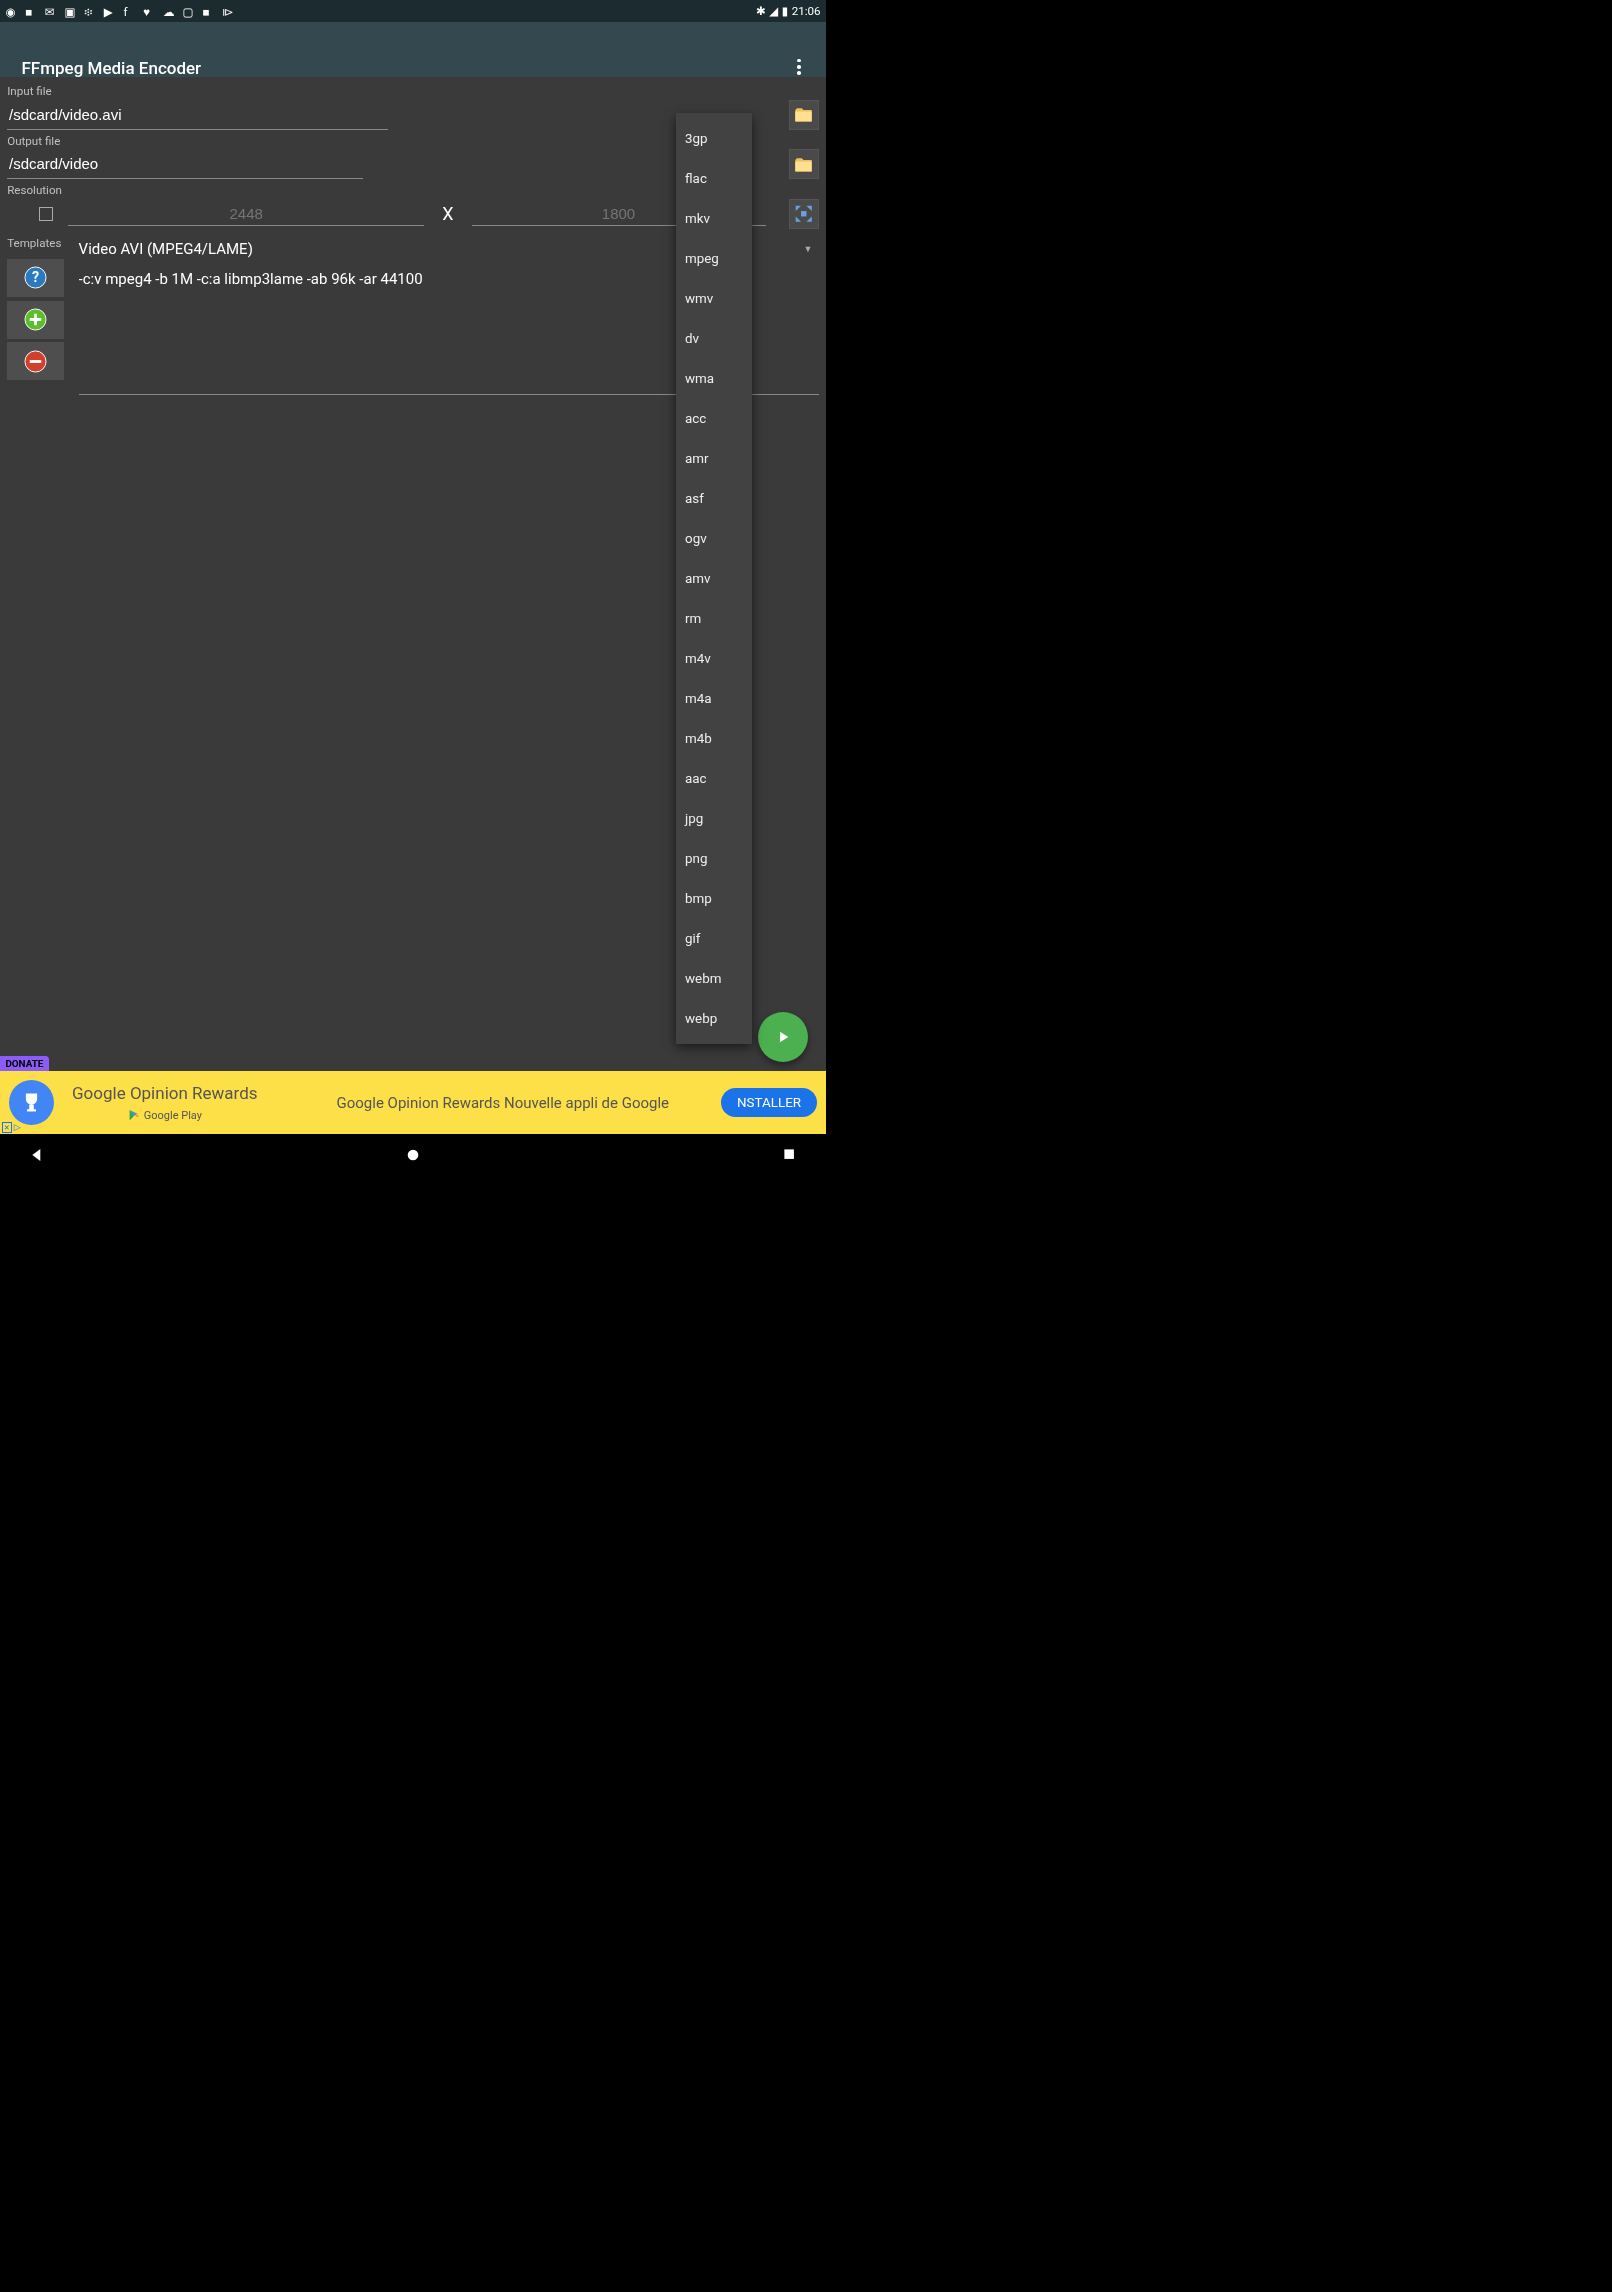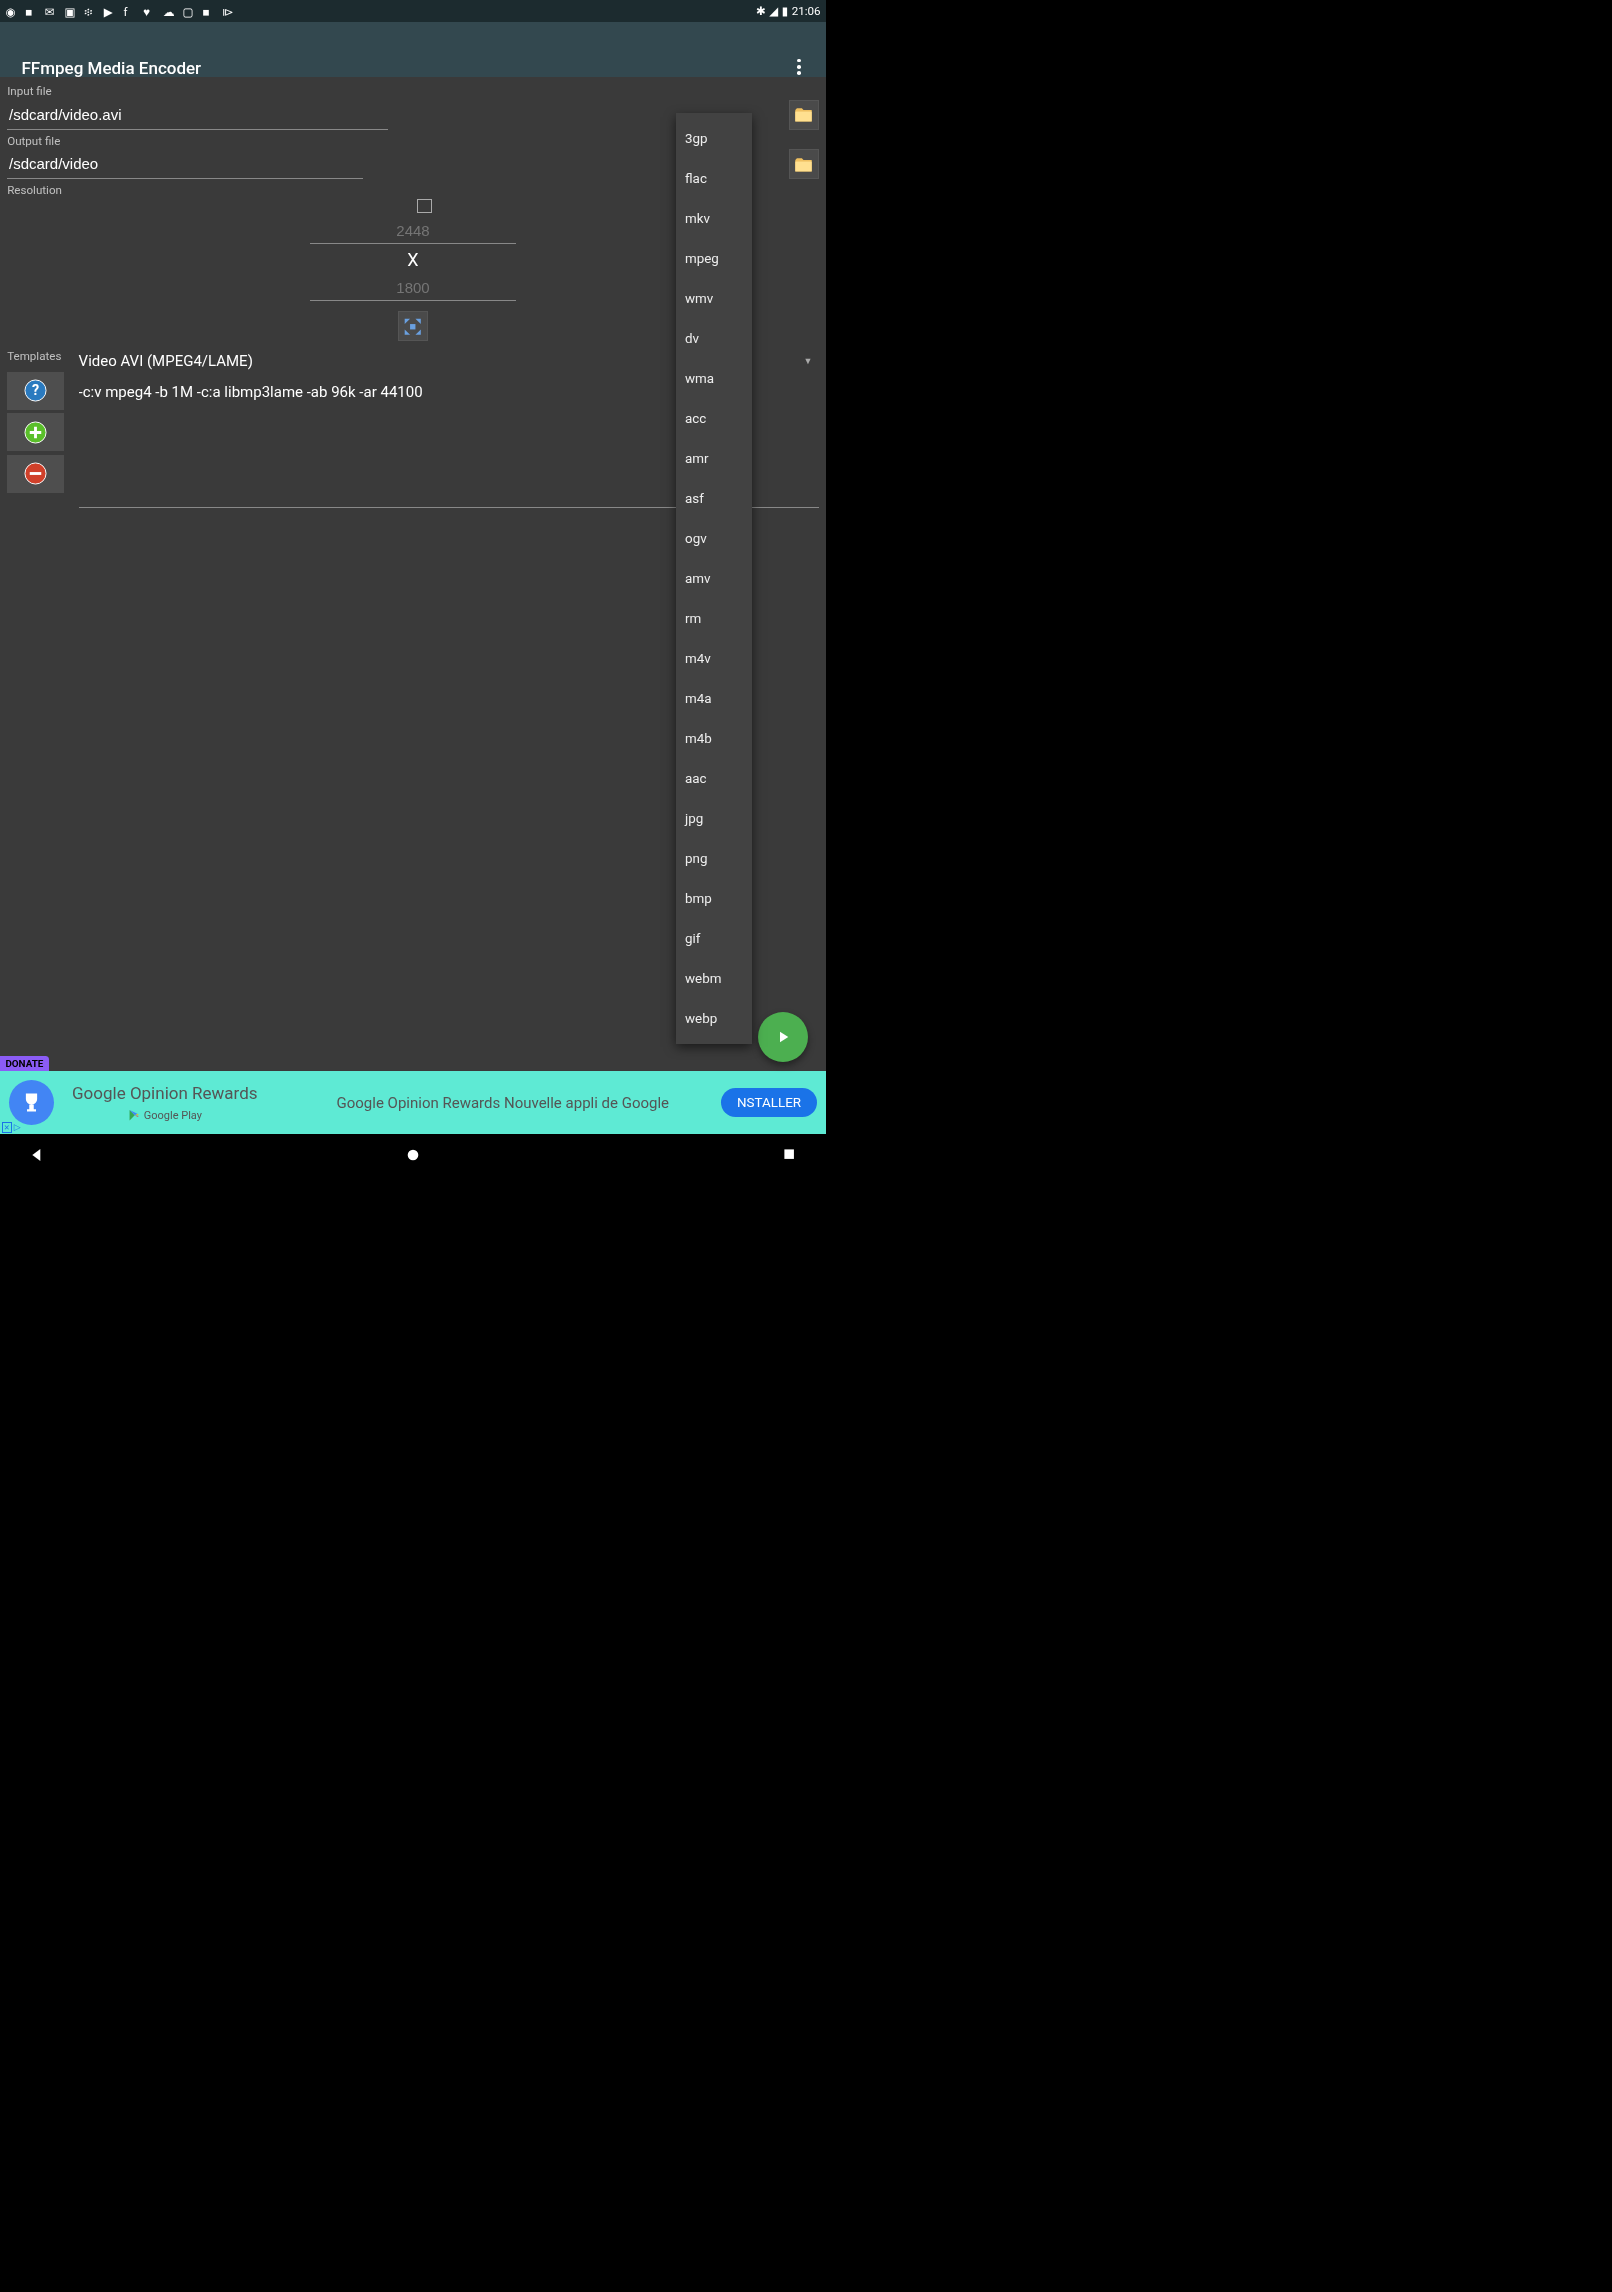--- a/index.html
+++ b/index.html
@@ -20,21 +20,21 @@
 
   
   .content { position: absolute; top: 77px; left: 0; right: 0; bottom: 99px; background: #3a3a3a; padding: 3.6px 7.2px; }
   .label { font-size: 11.6px; color: #c0c0c0; margin: 3.6px 0 1.8px 0; }
   .row { display: flex; gap: 12px; }
   .input-underline { flex: 1; background: transparent; border: none; border-bottom: 0.9px solid #888; color: #fff; font-size: 15px; padding: 3.6px 1.8px; outline: none; }
   .input-underline::placeholder { color: #888; }
   .side-btn { width: 30px; height: 30px; background: #4a4a4a; display: flex; align-items: center; justify-content: center; border: 0.9px solid #555; cursor: pointer; }
   .dropdown-arrow { width: 14.3px; text-align: center; color: #aaa; font-size: 9px; }
 
-  .res-row { display: flex; align-items: center; gap: 5.4px; flex-direction: column; }
+  .res-row { display: flex; align-items: center; gap: 5.4px; }
   .checkbox { width: 14.3px; height: 14.3px; border: 1.8px solid #aaa; margin: 0 9px 0 32px; cursor: pointer; }
   .res-input { flex: 1; background: transparent; border: none; border-bottom: 0.9px solid #888; color: #aaa; font-size: 15px; text-align: center; padding: 3.6px; outline: none; }
   .res-sep { font-size: 18px; color: #fff; padding: 0 12.5px; }
 
   .tmpl-section { display: flex; gap: 5.4px; margin-top: 7.2px; }
   .tmpl-left { width: 66px; display: flex; flex-direction: column; gap: 3.6px; }
   .tmpl-label { font-size: 11.6px; color: #c0c0c0; margin-bottom: 5.4px; }
   .tmpl-btn { width: 57px; height: 38px; background: #4e4e4e; display: flex; align-items: center; justify-content: center; cursor: pointer; }
   .tmpl-right { flex: 1; position: relative; }
   .tmpl-name-row { display: flex; align-items: center; }
@@ -45,21 +45,21 @@
   .dropdown-popup { position: absolute; top: 113px; left: 676px; width: 76px; background: #424242; box-shadow: 0 3.6px 10.7px rgba(0,0,0,0.6); z-index: 100; padding: 5.4px 0; }
   .dd-item { padding: 12.5px 9px; font-size: 13.4px; color: #eee; cursor: pointer; white-space: nowrap; overflow: hidden; }
 
   
   .fab { position: absolute; right: 18px; bottom: 113px; width: 50px; height: 50px; border-radius: 50%; background: #4caf50; display: flex; align-items: center; justify-content: center; box-shadow: 0 3.6px 7.2px rgba(0,0,0,0.4); cursor: pointer; z-index: 50; }
 
   
   .donate { position: absolute; left: 0; bottom: 104px; background: #8b5cf6; color: #000; font-size: 9.9px; font-weight: bold; padding: 1.8px 5.4px; border-radius: 0 3.6px 0 0; cursor: pointer; }
 
   
-  .ad { position: absolute; left: 0; right: 0; bottom: 41px; height: 63px; background: #5eead4; display: flex; align-items: center; padding: 0 9px; }
+  .ad { position: absolute; left: 0; right: 0; bottom: 41px; height: 63px; background: #fde047; display: flex; align-items: center; padding: 0 9px; }
   .ad-icon { width: 45px; height: 45px; border-radius: 50%; background: #4285f4; display: flex; align-items: center; justify-content: center; margin-right: 18px; }
   .ad-left { display: flex; flex-direction: column; align-items: center; }
   .ad-title { color: #555; font-size: 17px; }
   .ad-play { color: #555; font-size: 11px; display: flex; align-items: center; gap: 3.6px; margin-top: 6px; }
   .ad-desc { color: #555; font-size: 15px; margin-left: 27px; flex: 1; text-align: center; }
   .ad-btn { background: #1a73e8; color: #fff; border-radius: 16px; padding: 7.2px 16px; font-size: 13.4px; cursor: pointer; }
   .ad-badge { position: absolute; left: 1.8px; bottom: 1.8px; font-size: 9px; color: #1a73e8; }
 
   
   .nav-bar { position: absolute; left: 0; right: 0; bottom: 0; height: 41px; background: #000; display: flex; align-items: center; justify-content: space-between; padding: 0 27px; }

